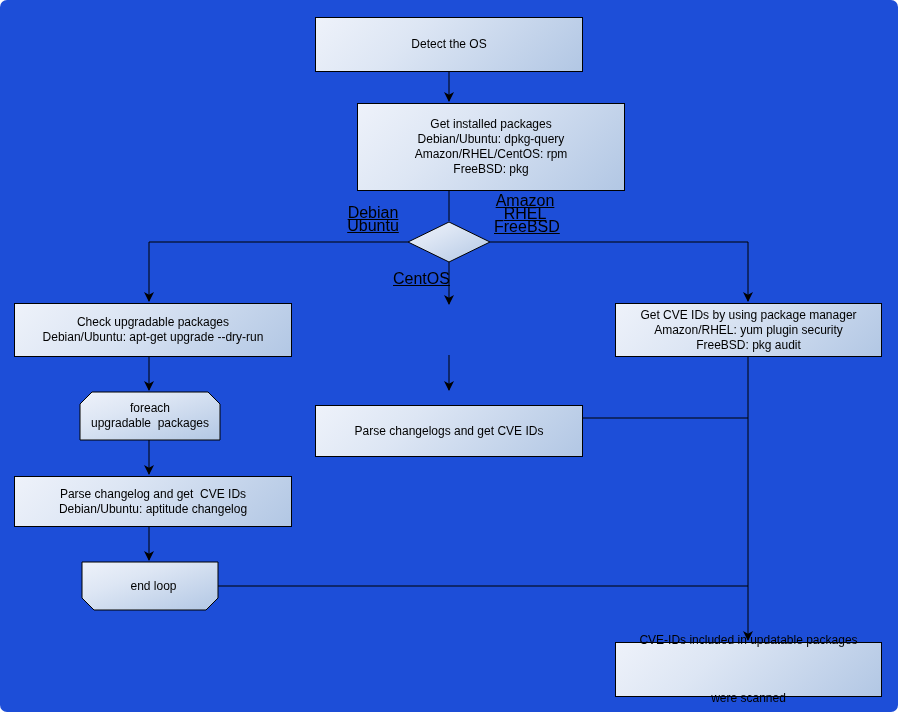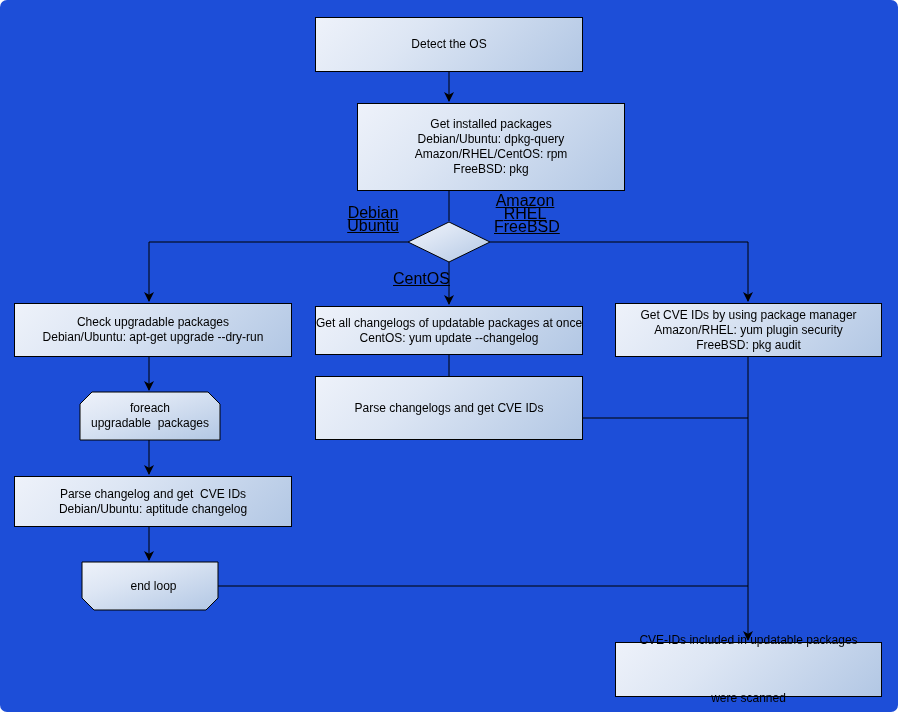--- a/index.html
+++ b/index.html
@@ -122,37 +122,33 @@
 
   <div class="edge-label" style="left:393px; top:272px; width:56px;">
     <div class="line">CentOS</div>
   </div>
 
   <div class="node" style="left:14px; top:303px; width:278px; height:54px;">
     <div class="line">Check upgradable packages</div>
     <div class="line">Debian/Ubuntu: apt-get upgrade --dry-run</div>
   </div>
 
-  <div class="node" style="left:315px; top:306px; width:268px; height:49px;">
-    <div class="line">Get all changelogs of updatable packages at once</div>
-    <div class="line">CentOS: yum update --changelog</div>
-  </div>
 
   <div class="node" style="left:615px; top:303px; width:267px; height:54px;">
     <div class="line">Get CVE IDs by using package manager</div>
     <div class="line">Amazon/RHEL: yum plugin security</div>
     <div class="line">FreeBSD: pkg audit</div>
   </div>
 
   <div class="shape-text" style="left:80px; top:392px; width:140px; height:48px;">
     <div class="line">foreach</div>
     <div class="line">upgradable  packages</div>
   </div>
 
-  <div class="node" style="left:315px; top:376px; width:268px; height:64px;justify-content:center;">
+  <div class="node" style="left:315px; top:405px; width:268px; height:52px;justify-content:center;">
     <div class="line">Parse changelogs and get CVE IDs</div>
   </div>
 
   <div class="node" style="left:14px; top:476px; width:278px; height:51px;">
     <div class="line">Parse changelog and get  CVE IDs</div>
     <div class="line">Debian/Ubuntu: aptitude changelog</div>
   </div>
 
   <div class="shape-text" style="left:82px; top:562px; width:143px; height:48px;">
     <div class="line">end loop</div>

